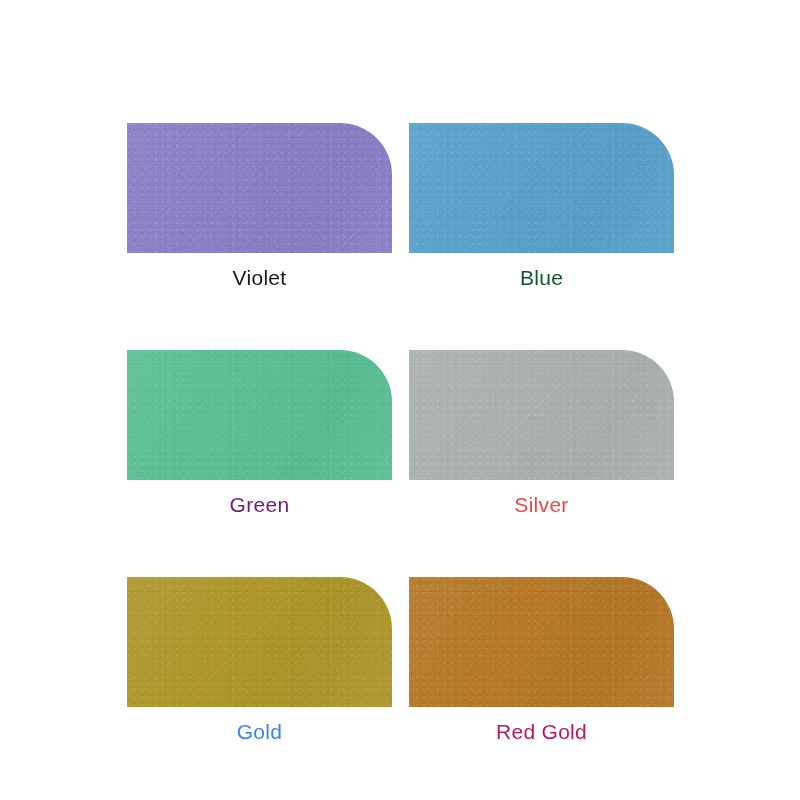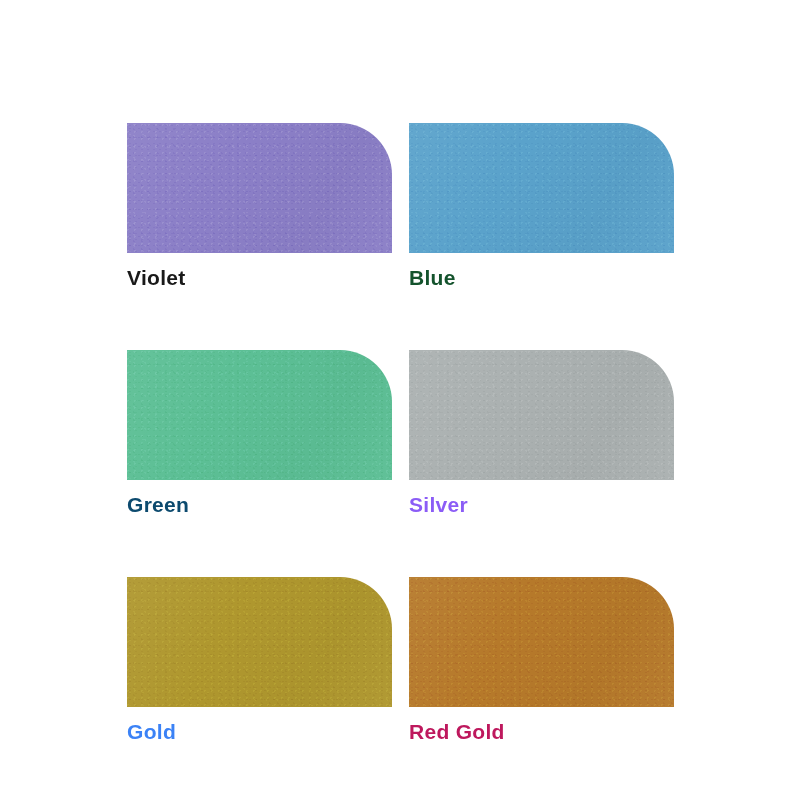--- a/index.html
+++ b/index.html
@@ -69,25 +69,26 @@
     inset: 0;
     background: linear-gradient(118deg,
         rgba(255,255,255,0.055) 0%,
         rgba(255,255,255,0.00) 38%,
         rgba(0,0,0,0.025) 72%,
         rgba(255,255,255,0.03) 100%);
   }
 
   .swatch-label {
     margin-top: 12px;
+    text-align: center;
     font-size: 21px;
     line-height: 26px;
     letter-spacing: 0.3px;
     color: #191919;
-    font-weight: 700;
+    font-weight: 400;
     white-space: nowrap;
   }
 </style>
 </head>
 <body style="background: rgb(255, 255, 255);">
 
 <div id="swatch-chart">
   <div class="swatch-grid">
       <div class="swatch-cell">
         <div class="swatch-chip" style="background: rgb(139, 127, 199);">
@@ -101,28 +102,28 @@
           <div class="sheen"></div>
           <div class="grain"></div>
         </div>
         <div class="swatch-label" style="color: #14532d;">Blue</div>
       </div>
       <div class="swatch-cell">
         <div class="swatch-chip" style="background: rgb(92, 191, 149);">
           <div class="sheen"></div>
           <div class="grain"></div>
         </div>
-        <div class="swatch-label" style="color: #0c4a6e;">Green</div>
+        <div class="swatch-label" style="color: #701a75;">Green</div>
       </div>
       <div class="swatch-cell">
         <div class="swatch-chip" style="background: rgb(171, 177, 177);">
           <div class="sheen"></div>
           <div class="grain"></div>
         </div>
-        <div class="swatch-label" style="color: #8b5cf6;">Silver</div>
+        <div class="swatch-label" style="color: #ef4444;">Silver</div>
       </div>
       <div class="swatch-cell">
         <div class="swatch-chip" style="background: rgb(175, 151, 46);">
           <div class="sheen"></div>
           <div class="grain"></div>
         </div>
         <div class="swatch-label" style="color: #3b82f6;">Gold</div>
       </div>
       <div class="swatch-cell">
         <div class="swatch-chip" style="background: rgb(182, 121, 42);">

